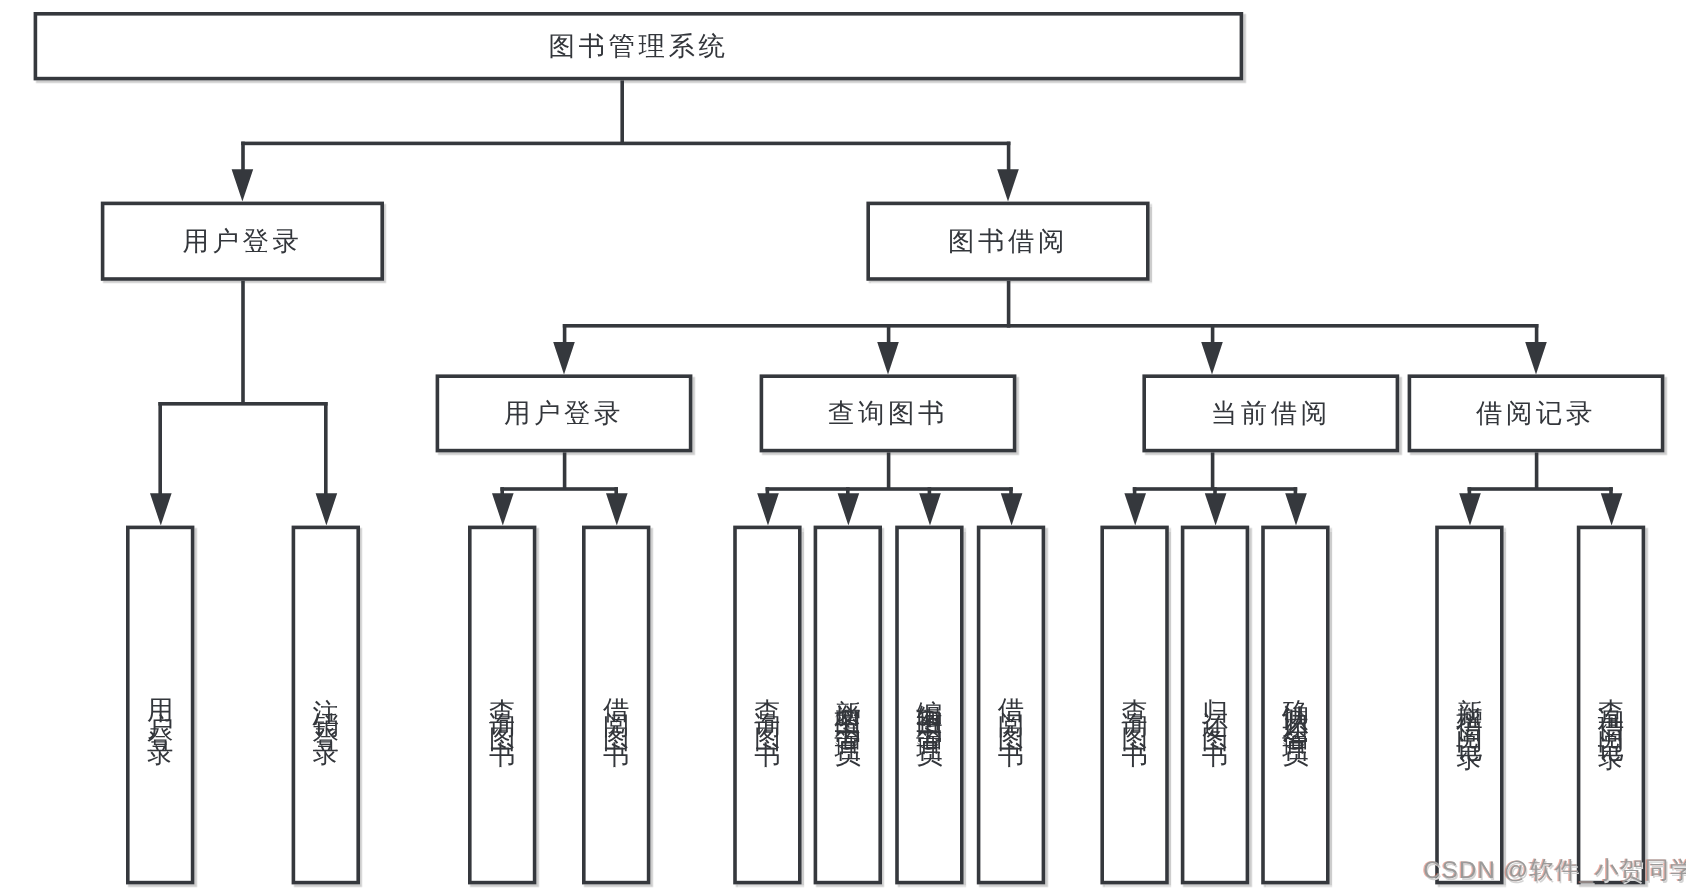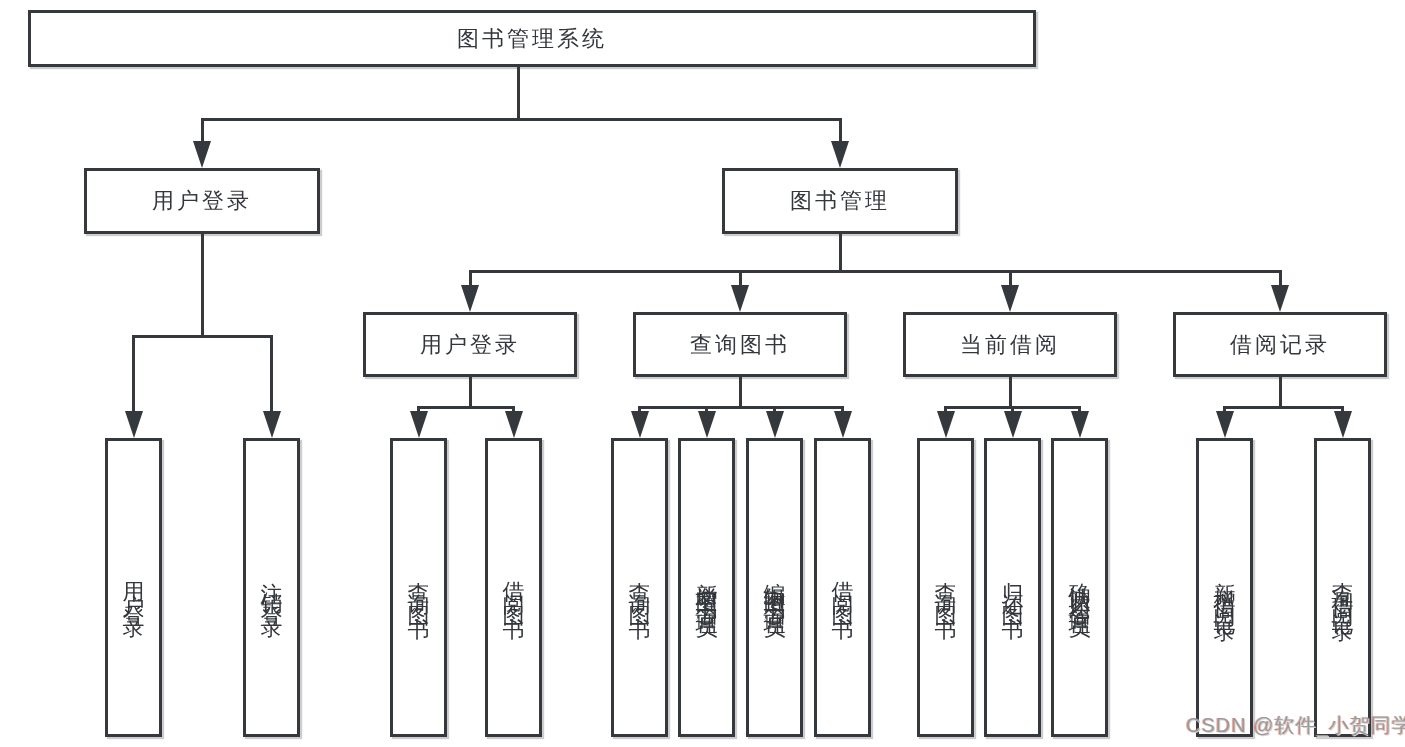--- a/index.html
+++ b/index.html
@@ -46,21 +46,21 @@
   <div class="hline" style="left:200.5px; top:118px; width:641px;"></div>
   <div class="vline" style="left:200.5px; top:118px; height:24px;"></div>
   <div class="arrow" style="left:202px;   top:141px;"></div>
   <div class="vline" style="left:838.5px; top:118px; height:24px;"></div>
   <div class="arrow" style="left:840px;   top:141px;"></div>
 
   <div class="node h" style="left:84px; top:168px; width:236px; height:66px;">
     <span class="label">用户登录</span>
   </div>
   <div class="node h" style="left:722px; top:168px; width:236px; height:66px;">
-    <span class="label">图书管理</span>
+    <span class="label">图书借阅</span>
   </div>
 
   <div class="vline" style="left:200.5px; top:234px;   height:103px;"></div>
   <div class="hline" style="left:132px;   top:334.5px; width:141px;"></div>
   <div class="vline" style="left:132px;   top:334.5px; height:77px;"></div>
   <div class="arrow" style="left:133.5px; top:411px;"></div>
   <div class="vline" style="left:270px;   top:334.5px; height:77px;"></div>
   <div class="arrow" style="left:271.5px; top:411px;"></div>
 
   <div class="vline" style="left:838.5px; top:234px; height:39px;"></div>
@@ -73,21 +73,21 @@
   <div class="arrow" style="left:1010px;   top:285px;"></div>
   <div class="vline" style="left:1278.5px; top:270px; height:16px;"></div>
   <div class="arrow" style="left:1280px;   top:285px;"></div>
 
   <div class="node h" style="left:363px; top:312px; width:214px; height:65px;">
     <span class="label">用户登录</span>
   </div>
   <div class="node h" style="left:633px; top:312px; width:214px; height:65px;">
     <span class="label">查询图书</span>
   </div>
-  <div class="node h" style="left:903px; top:312px; width:214px; height:65px;">
+  <div class="node h" style="left:952px; top:312px; width:214px; height:65px;">
     <span class="label">当前借阅</span>
   </div>
   <div class="node h" style="left:1173px; top:312px; width:214px; height:65px;">
     <span class="label">借阅记录</span>
   </div>
 
   <div class="vline" style="left:468.5px; top:377px;   height:31px;"></div>
   <div class="hline" style="left:417px;   top:405.5px; width:98px;"></div>
   <div class="vline" style="left:417px;   top:405.5px; height:8px;"></div>
   <div class="arrow" style="left:418.5px; top:411px;"></div>

